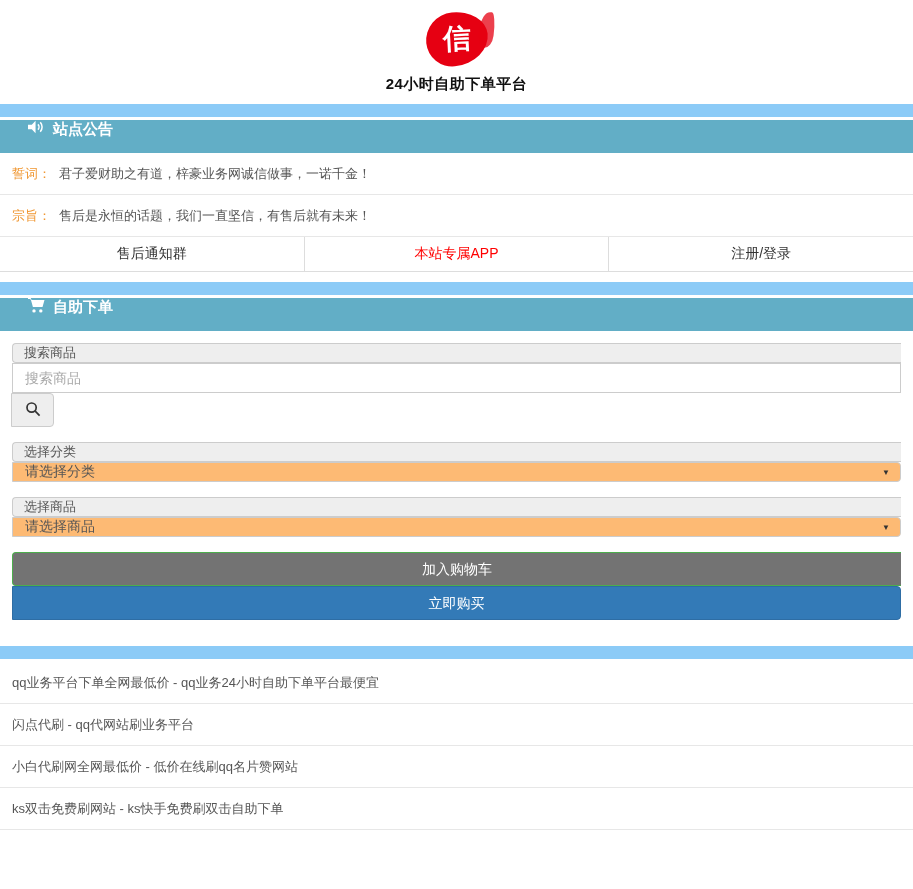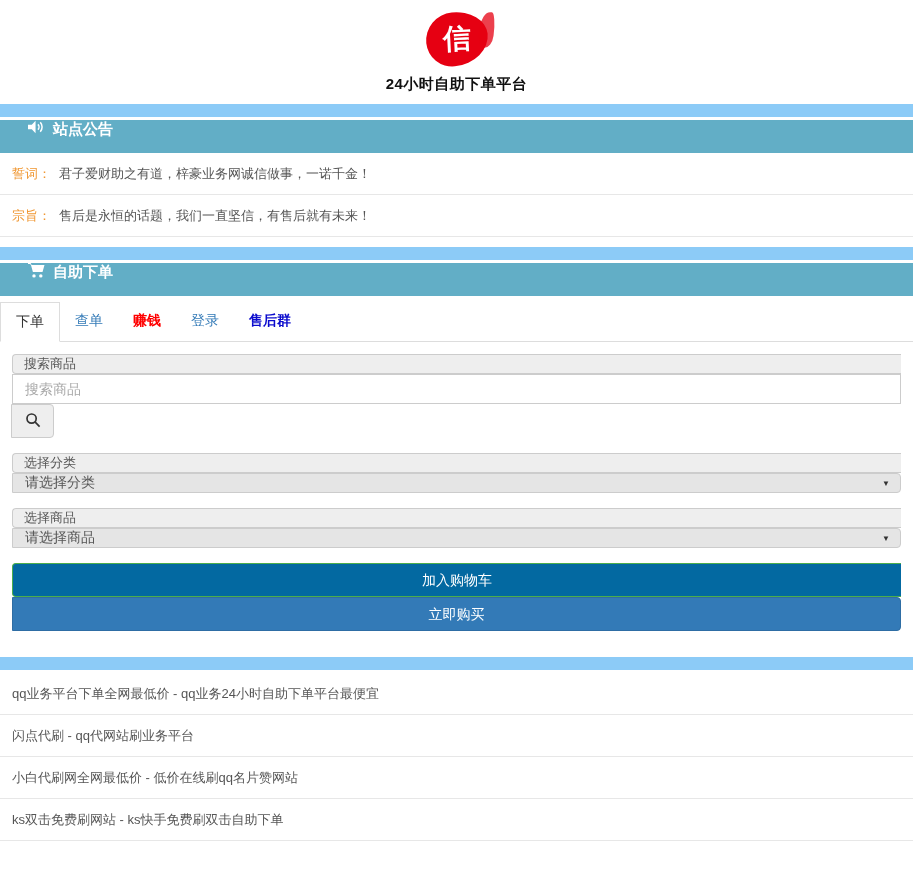--- a/index.html
+++ b/index.html
@@ -65,27 +65,27 @@
     outline: none; border-radius: 0; min-width: 0; height: 34px;
     font-family: inherit;
   }
   .search-input::placeholder { color: #a9a9a9; }
   .search-btn {
     width: 43px; height: 34px; background: #eee; border: 1px solid #ccc; margin-left: -1px;
     border-radius: 0 4px 4px 0; display: flex; align-items: center; justify-content: center;
     cursor: pointer; padding: 0;
   }
   .select-box {
-    flex: 1; height: 47px; background: #e5e5e5; border: 1px solid #ccc; border-radius: 0 4px 4px 0;
+    flex: 1; height: 47px; background: #fdba74; border: 1px solid #ccc; border-radius: 0 4px 4px 0;
     font-size: 14px; color: #555; padding: 0 26px 0 12px;
     display: flex; align-items: center; position: relative; cursor: pointer;
   }
   .caret { position: absolute; right: 10px; top: 50%; transform: translateY(-50%); font-size: 8px; color: #333; }
   .btn-cart {
-    flex: 1; background: #0369a1; border: 1px solid #4cae4c; border-right: none;
+    flex: 1; background: #737373; border: 1px solid #4cae4c; border-right: none;
     border-radius: 4px 0 0 4px; color: #fff; text-align: center;
     height: 34px; line-height: 32px; font-size: 14px; cursor: pointer;
   }
   .btn-buy {
     flex: 1; background: #337ab7; border: 1px solid #2e6da4;
     border-radius: 0 4px 4px 0; color: #fff; text-align: center;
     height: 34px; line-height: 32px; font-size: 14px; cursor: pointer;
   }
   
   .article-row { padding: 12px; border-bottom: 1px solid #e7e7e7; font-size: 13px; color: #555; line-height: 17px; cursor: pointer; }
@@ -117,44 +117,42 @@
 
   <div class="notice-row">
     <span class="notice-label">誓词：</span>
     <span class="notice-text">君子爱财助之有道，梓豪业务网诚信做事，一诺千金！</span>
   </div>
   <div class="notice-row">
     <span class="notice-label">宗旨：</span>
     <span class="notice-text">售后是永恒的话题，我们一直坚信，有售后就有未来！</span>
   </div>
 
+  <div class="quick-links">
+    <div class="quick-link">售后通知群</div>
+    <div class="quick-link red">本站专属APP</div>
+    <div class="quick-link">注册/登录</div>
+  </div>
 </section>
 
 <div class="section-gap"></div>
 
 <div class="accent-bar"></div>
 <section>
   <div class="panel-heading">
     <span>
       <svg width="17" height="15" viewBox="0 0 17 15">
         <path d="M0 0 h2.6 l1 2 h12.9 l-2 7 H4.9 L3.1 2.6 2.2 1 H0 z" fill="#fff"></path>
         <circle cx="6" cy="12.9" r="1.7" fill="#fff"></circle>
         <circle cx="12.8" cy="12.9" r="1.7" fill="#fff"></circle>
       </svg>
     </span>
     <span>自助下单</span>
   </div>
 
-  <nav class="tabs">
-    <div class="tab active">下单</div>
-    <div class="tab blue">查单</div>
-    <div class="tab red">赚钱</div>
-    <div class="tab blue">登录</div>
-    <div class="tab navy">售后群</div>
-  </nav>
 
   <div class="order-body">
     <div class="form-row">
       <span class="addon">搜索商品</span>
       <input class="search-input" type="text" placeholder="搜索商品" style="">
       <button class="search-btn">
         <span>
           <svg width="16" height="16" viewBox="0 0 16 16" fill="none" stroke="#333" stroke-width="1.7">
             <circle cx="6.6" cy="6.6" r="4.6"></circle>
             <line x1="10.2" y1="10.2" x2="14.6" y2="14.6"></line>

